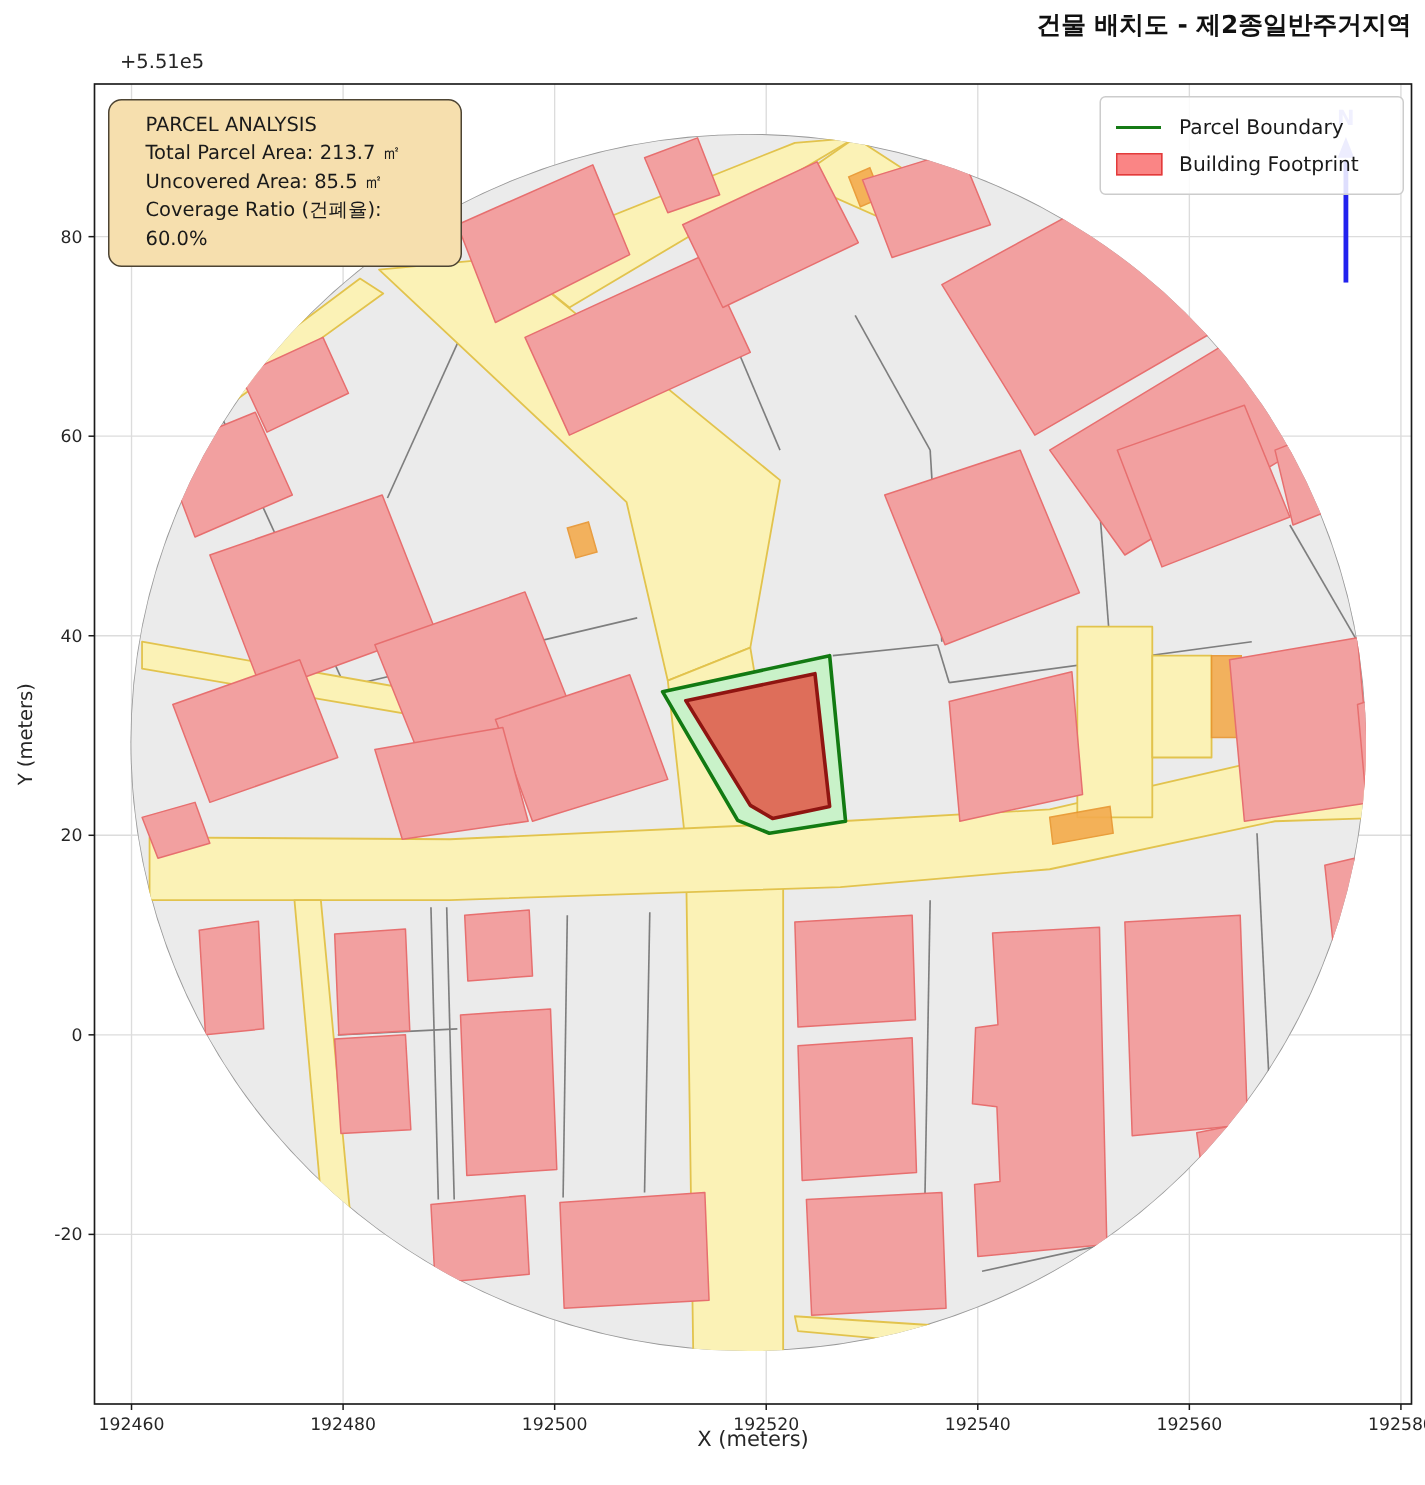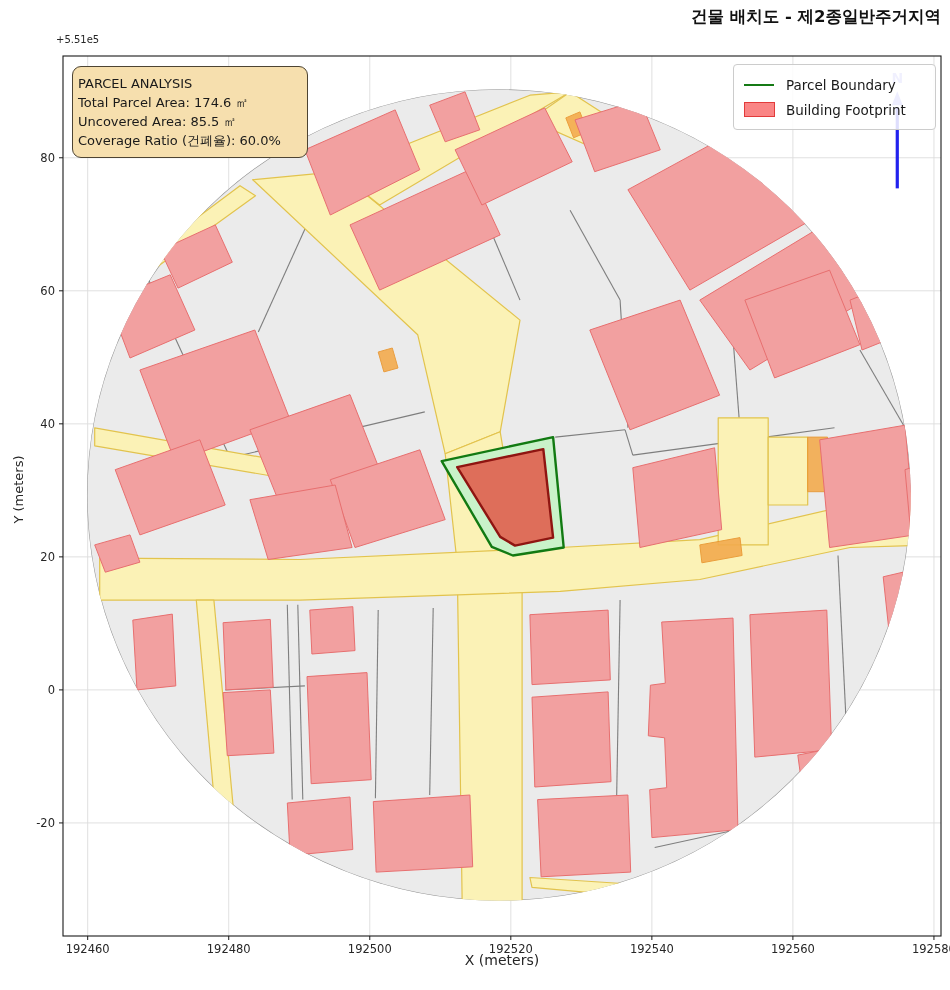--- a/index.html
+++ b/index.html
@@ -3,27 +3,27 @@
 <meta charset="utf-8">
 <style>
   html,body{margin:0;padding:0;background:#fff;}
   #fig{position:relative;width:950px;height:990px;background:#ffffff;
        font-family:"DejaVu Sans","Liberation Sans",sans-serif;color:#1a1a1a;overflow:hidden;}
   #plot-svg{position:absolute;left:0;top:0;}
   .title-line{position:absolute;left:63px;width:878px;text-align:right;
               font-size:16.5px;font-weight:bold;color:#111;}
   #title1{top:6px;}
   #title2{top:29px;}
-  #offset-text{position:absolute;left:56px;top:34px;font-size:10px;color:#262626;}
+  #offset-text{position:absolute;left:80px;top:34px;font-size:13px;color:#262626;}
   #xlabel{position:absolute;left:63px;top:952px;width:878px;text-align:center;font-size:14px;color:#262626;}
   #ylabel{position:absolute;left:-42px;top:482px;width:120px;text-align:center;font-size:13px;color:#262626;
           transform:rotate(-90deg);}
   #annotation-box{position:absolute;left:72px;top:66px;width:236px;box-sizing:border-box;
        background:#f6dfae;border:1.6px solid #4d4433;border-radius:9px;
-       padding:7px 5px;font-size:13px;line-height:1.47;color:#1a1a1a;}
+       padding:7px 24px;font-size:13px;line-height:1.47;color:#1a1a1a;}
   #legend-box{position:absolute;left:733px;top:64px;width:203px;box-sizing:border-box;
        background:rgba(255,255,255,0.85);border:1px solid #cccccc;border-radius:4px;
        padding:7px 10px;font-size:13.5px;color:#1a1a1a;}
   .legend-row{display:flex;align-items:center;height:25px;}
   .legend-swatch-line{width:30px;height:0;border-top:2.2px solid #157a15;margin-right:12px;flex:0 0 auto;}
   .legend-swatch-patch{width:31px;height:15px;background:#fa8585;border:1.4px solid #e23b3b;
        margin-right:11px;flex:0 0 auto;box-sizing:border-box;}
 </style>
 </head>
 <body>
@@ -165,21 +165,21 @@
       </g>
   </svg>
 
   <div id="title1" class="title-line">건물 배치도 - 제2종일반주거지역</div>
   <div id="offset-text">+5.51e5</div>
   <div id="xlabel">X (meters)</div>
   <div id="ylabel">Y (meters)</div>
 
   <div id="annotation-box">
     <div>PARCEL ANALYSIS</div>
-    <div>Total Parcel Area: 174.6 ㎡</div>
+    <div>Total Parcel Area: 213.7 ㎡</div>
     <div>Uncovered Area: 85.5 ㎡</div>
     <div>Coverage Ratio (건폐율): 60.0%</div>
   </div>
 
   <div id="legend-box">
     <div class="legend-row">
       <span class="legend-swatch-line"></span>
       <span>Parcel Boundary</span>
     </div>
     <div class="legend-row">

